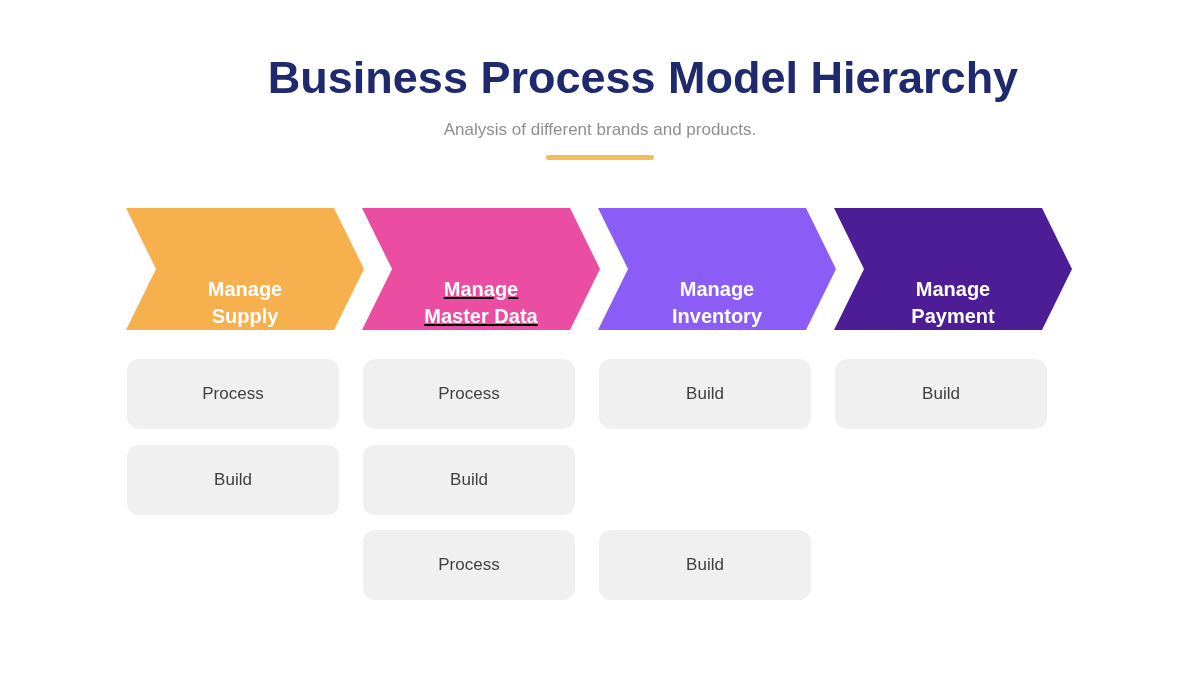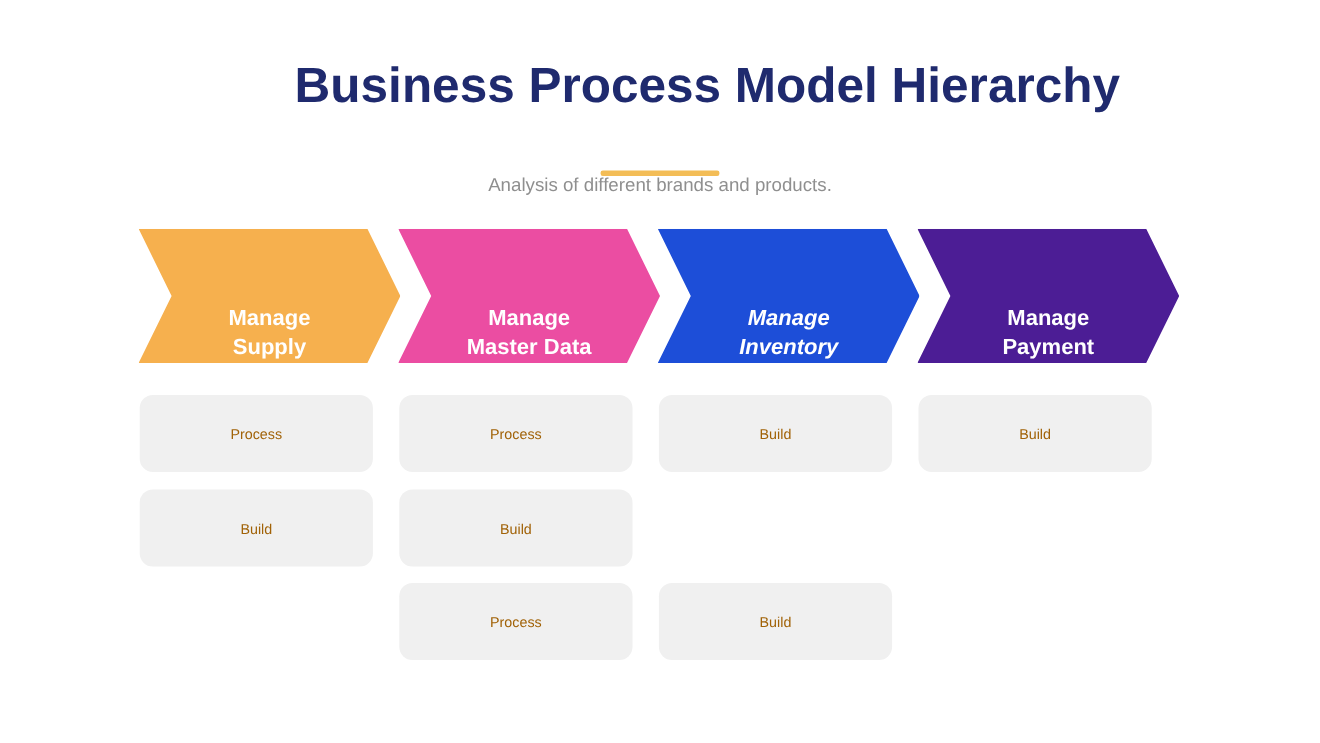--- a/index.html
+++ b/index.html
@@ -60,66 +60,66 @@
   .arrow .arrow-label {
     display: inline-block;
     width: 132px;
     text-align: center;
     color: #ffffff;
     font-size: 20px;
     font-weight: bold;
     line-height: 1.35;
   }
   .a0 { left: 126px; }
-  .a1 { left: 362px; }
+  .a1 { left: 362px; text-decoration: underline; }
   .a2 { left: 598px; }
   .a3 { left: 834px; }
   .box {
     position: absolute;
     width: 212px;
     height: 70px;
     background: #f0f0f0;
     display: flex;
     align-items: center;
     justify-content: center;
     text-align: center;
-    font-size: 13px;
-    color: #a16207;
+    font-size: 17px;
+    color: #404040;
     border-radius: 12px;
   }
   .c0 { left: 127px; }
   .c1 { left: 363px; }
   .c2 { left: 599px; }
   .c3 { left: 835px; }
   .r0 { top: 359px; }
   .r1 { top: 445px; }
   .r2 { top: 530px; }
 </style>
 </head>
 <body>
 
 <div class="canvas">
 
   <h1 class="title" style="color: rgb(31, 42, 110); margin-left: 43px;">Business Process Model Hierarchy</h1>
 
-  <p class="subtitle" style="color: rgb(143, 143, 143); margin-top: 39px;">Analysis of different brands and products.</p>
+  <p class="subtitle" style="color: rgb(143, 143, 143);">Analysis of different brands and products.</p>
 
   <div class="divider" style="background: rgb(243, 189, 87);"></div>
 
   <div>
 
     <div class="arrow a0" style="background: rgb(246, 176, 78);">
       <span class="arrow-label">Manage Supply</span>
     </div>
 
     <div class="arrow a1" style="background: rgb(235, 77, 162);">
       <span class="arrow-label">Manage Master Data</span>
     </div>
 
-    <div class="arrow a2" style="background: #1d4ed8; font-style: italic;">
+    <div class="arrow a2" style="background: #8b5cf6;">
       <span class="arrow-label">Manage Inventory</span>
     </div>
 
     <div class="arrow a3" style="background: #4c1d95;">
       <span class="arrow-label">Manage Payment</span>
     </div>
 
     <div class="box c0 r0">Process</div>
 
     <div class="box c0 r1">Build</div>

